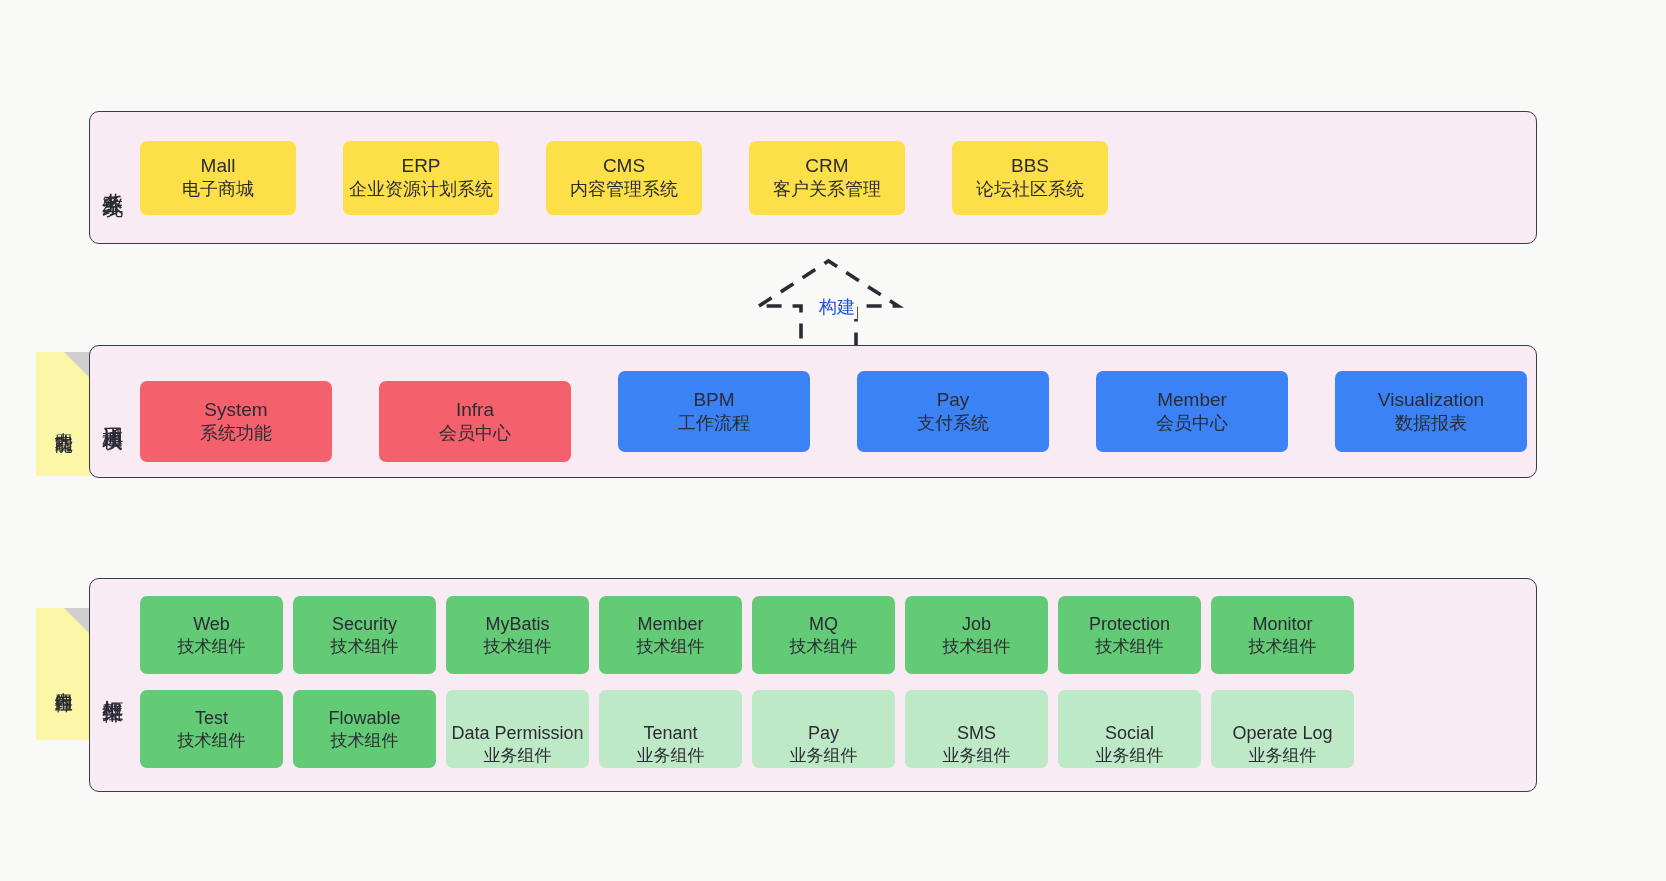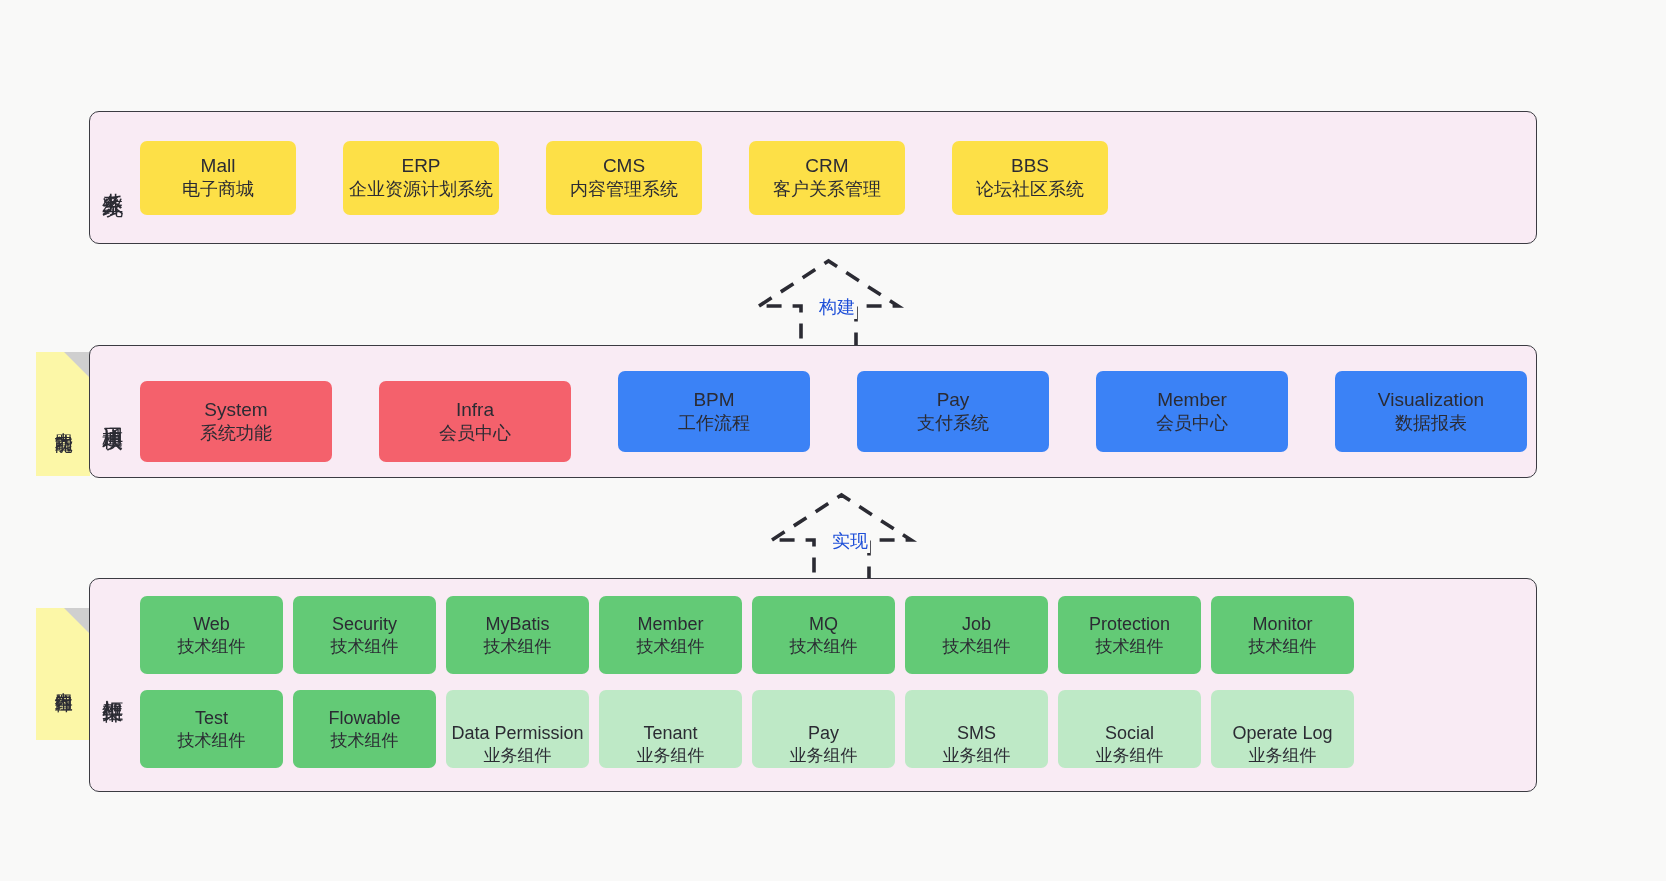--- a/index.html
+++ b/index.html
@@ -200,26 +200,20 @@
         <span class="l1">Member</span>
         <span class="l2">会员中心</span>
       </div>
       <div class="card card-module soft">
         <span class="l1">Visualization</span>
         <span class="l2">数据报表</span>
       </div>
     </div>
   </div>
 
-  <div class="arrow-wrap" id="arrow-implement">
-    <svg width="145" height="92" viewBox="0 0 145 92">
-      <path d="M 3 48 L 72.5 3 L 142 48 L 100 48 L 100 89 L 45 89 L 45 48 Z" fill="none" stroke="#2b2b33" stroke-width="3.6" stroke-dasharray="15 11" stroke-linejoin="miter"></path>
-    </svg>
-    <span class="arrow-label">实现</span>
-  </div>
 
   <div class="sticky" id="sticky-framework">
     <span class="fold"></span>
     <span>内置组件</span>
   </div>
   <div class="layer" id="layer-framework">
     <div class="layer-title">框架组件</div>
     <div class="layer-body">
       <div class="grid-rows">
         <div class="grid-row">

